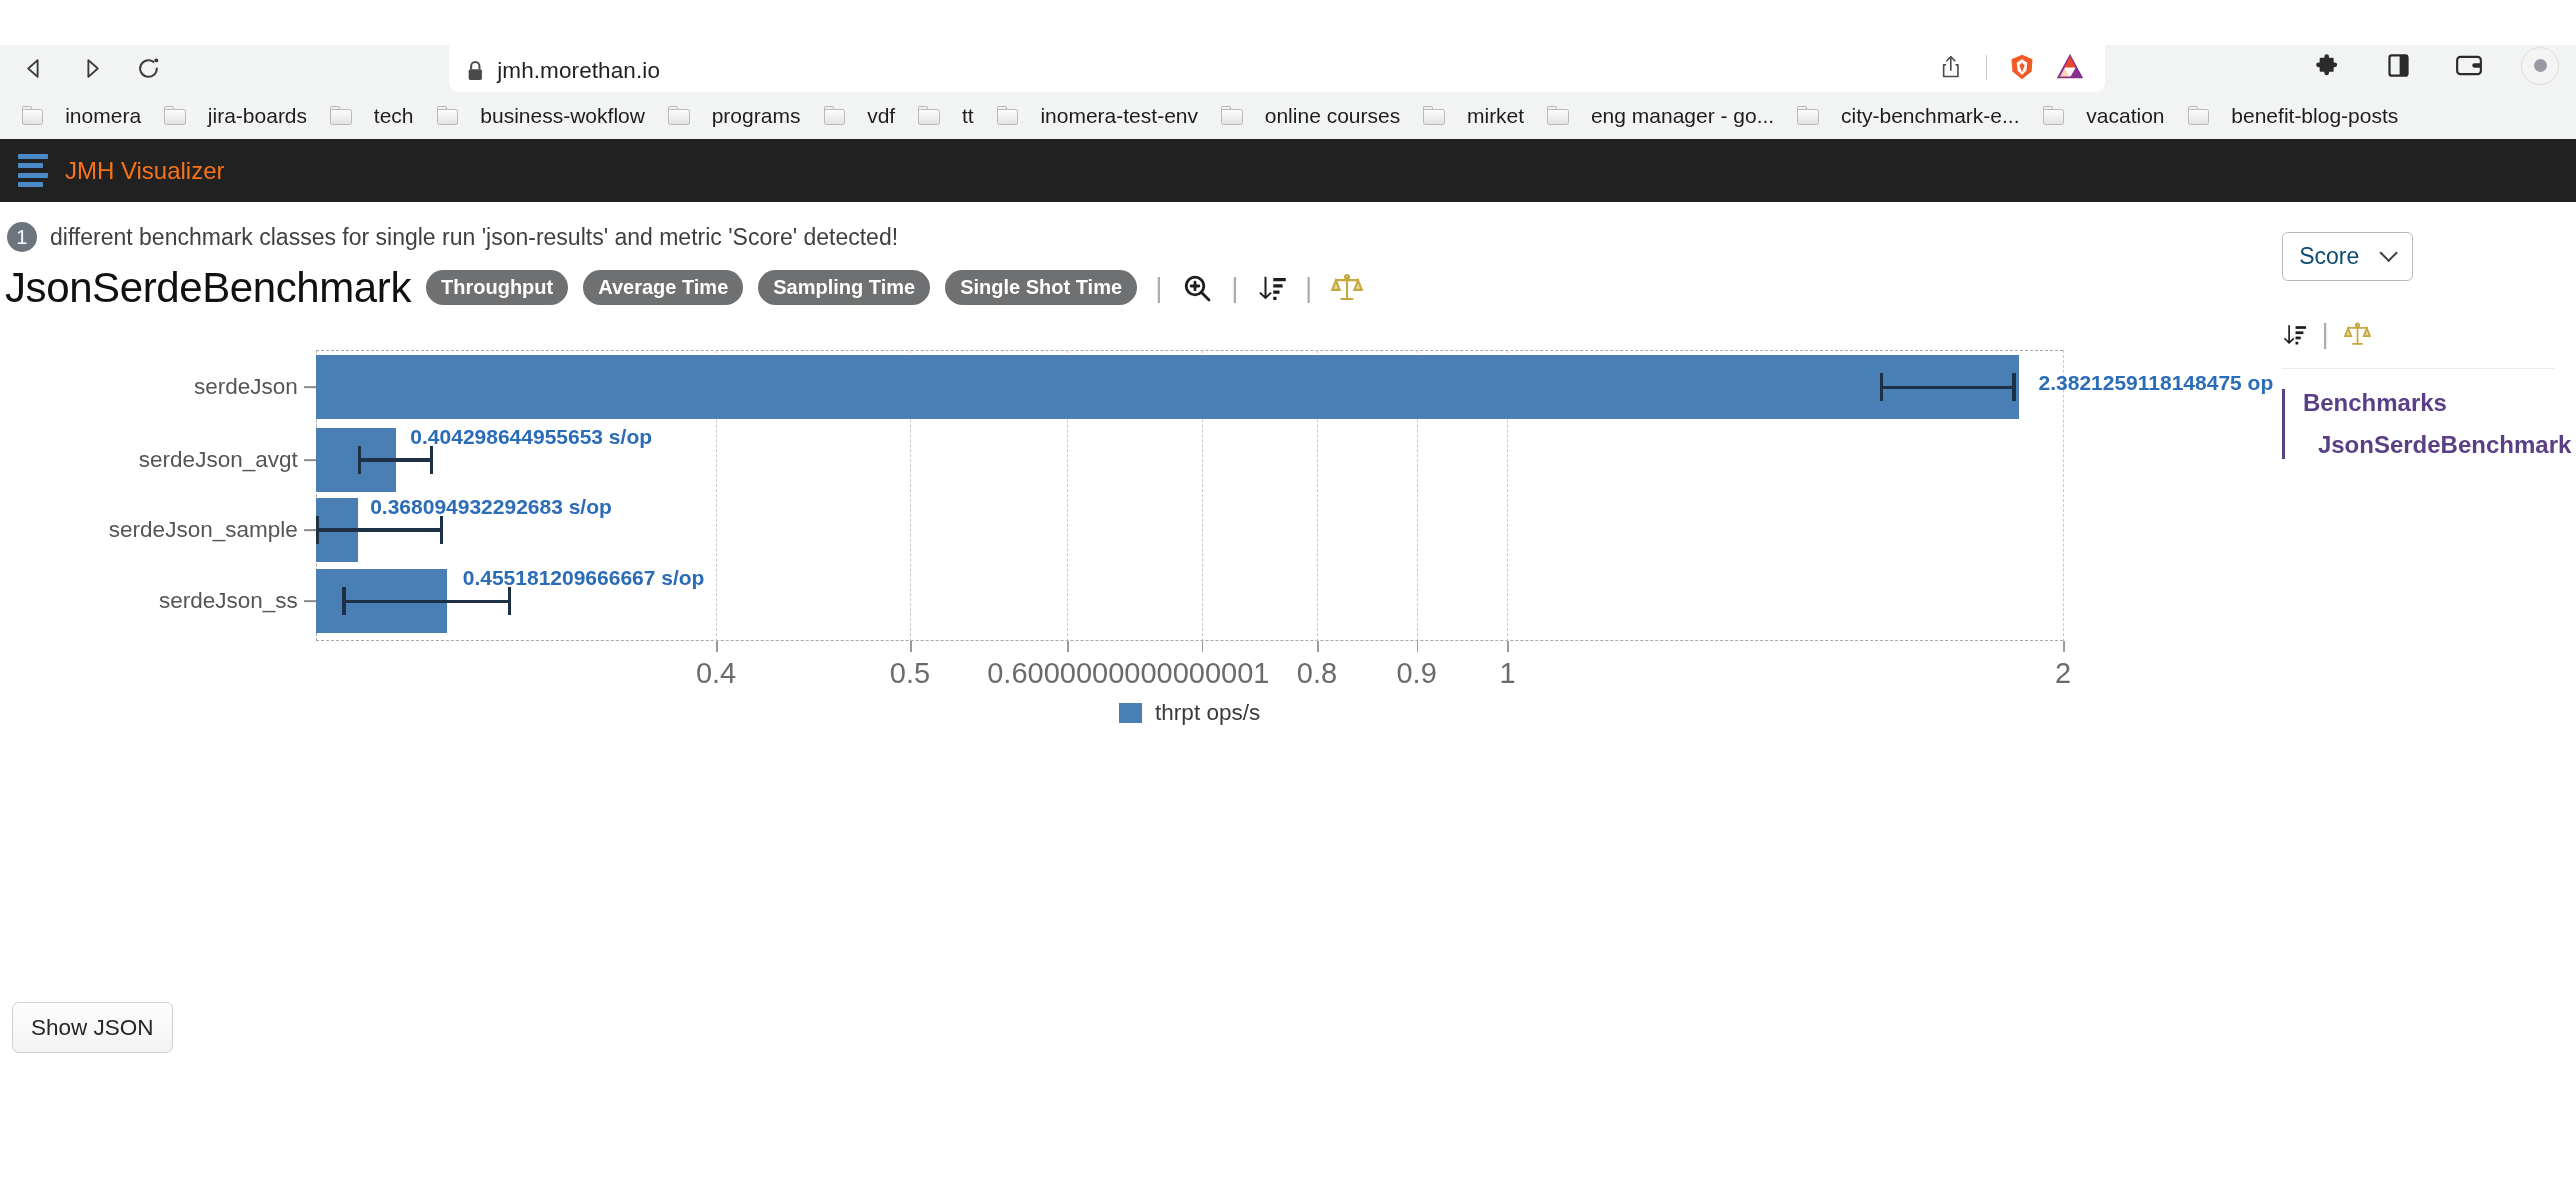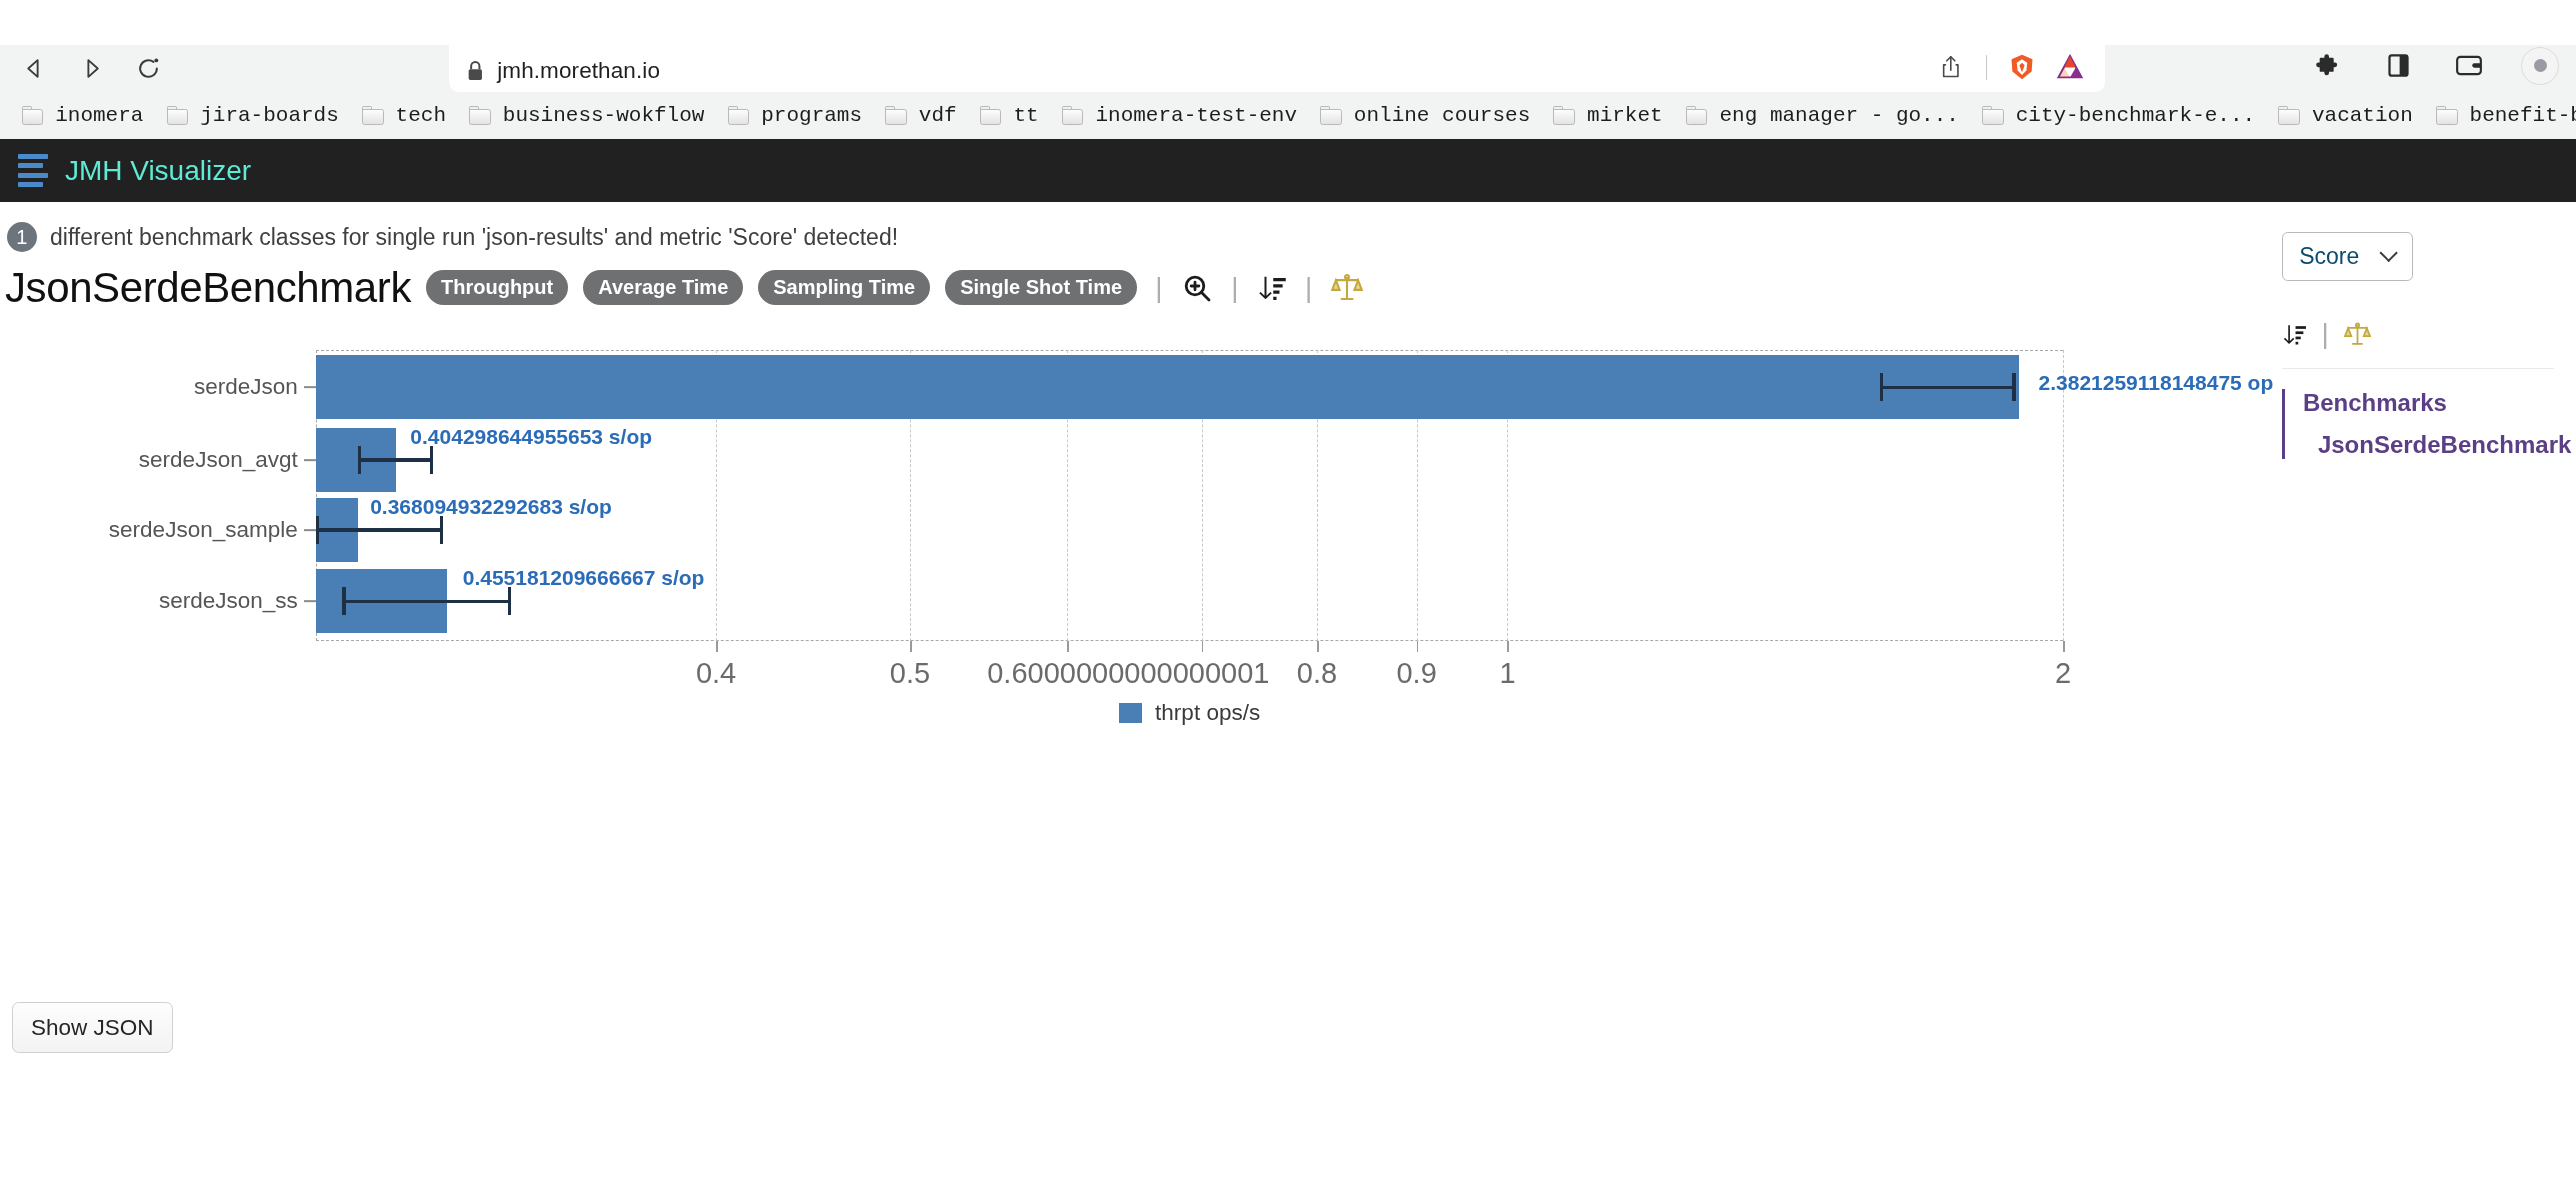--- a/index.html
+++ b/index.html
@@ -87,26 +87,25 @@
     height: 47px;
     display: flex;
     align-items: center;
     padding: 0 10px;
     gap: 0px;
     background: #f2f3f3;
   }
   .bm {
     display: flex;
     align-items: center;
-    gap: 12px;
+    gap: 22px;
     padding: 5px 11.6px;
     border-radius: 6.7px;
     cursor: default;
     white-space: nowrap;
-    font-family: Liberation Mono, monospace;
   }
   .bm-folder {
     width: 21.6px; height: 18.3px;
     position: relative;
     flex: 0 0 auto;
   }
   .bm-folder .body {
     position:absolute; left:0; bottom:0; width:21.6px; height:16px;
     background: linear-gradient(#fdfdfd, #e3e3e3);
     border: 0.8px solid #b9b9b9;
@@ -128,22 +127,22 @@
     padding: 0 18.3px;
     gap: 16.6px;
   }
   .hamburger { display: flex; flex-direction: column; gap: 4.2px; width: 30px; }
   .hamburger span { display:block; height:5px; background:#4a8ac9; border-radius:0.8px; }
   .hamburger span:nth-child(1){ width: 30px; }
   .hamburger span:nth-child(2){ width: 25px; }
   .hamburger span:nth-child(3){ width: 30px; }
   .hamburger span:nth-child(4){ width: 25px; }
   .brand {
-    font-size: 28px;
-    color: #5eead4;
+    font-size: 24px;
+    color: #f97316;
     font-weight: 400;
   }
 
   
   .page { position: relative; width: 100%; height: 1015px; background:#fff; }
 
   .tabs-row {
     display: flex;
     justify-content: center;
     padding-top: 28px;

